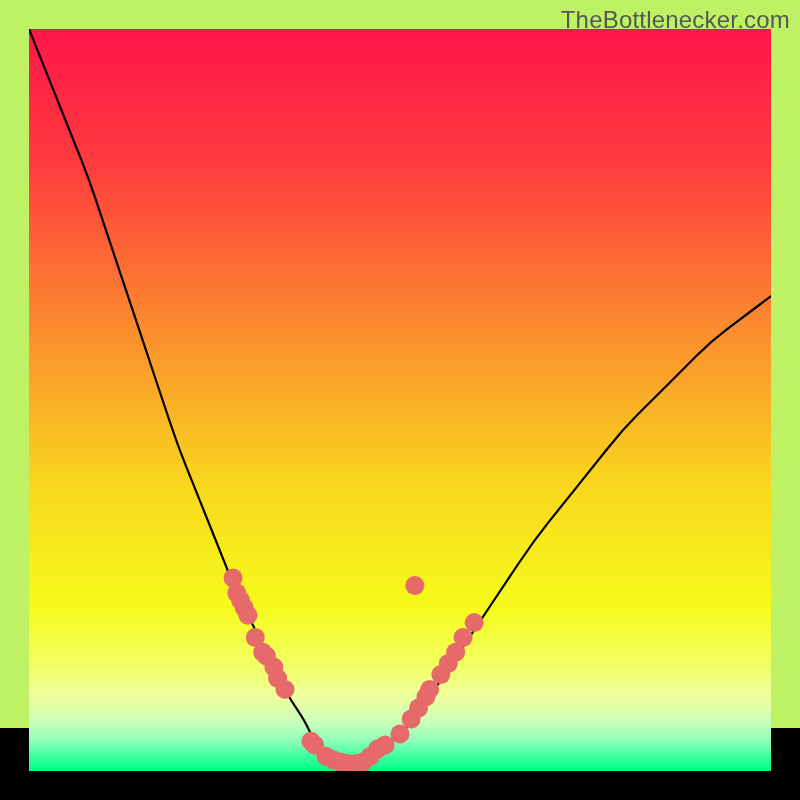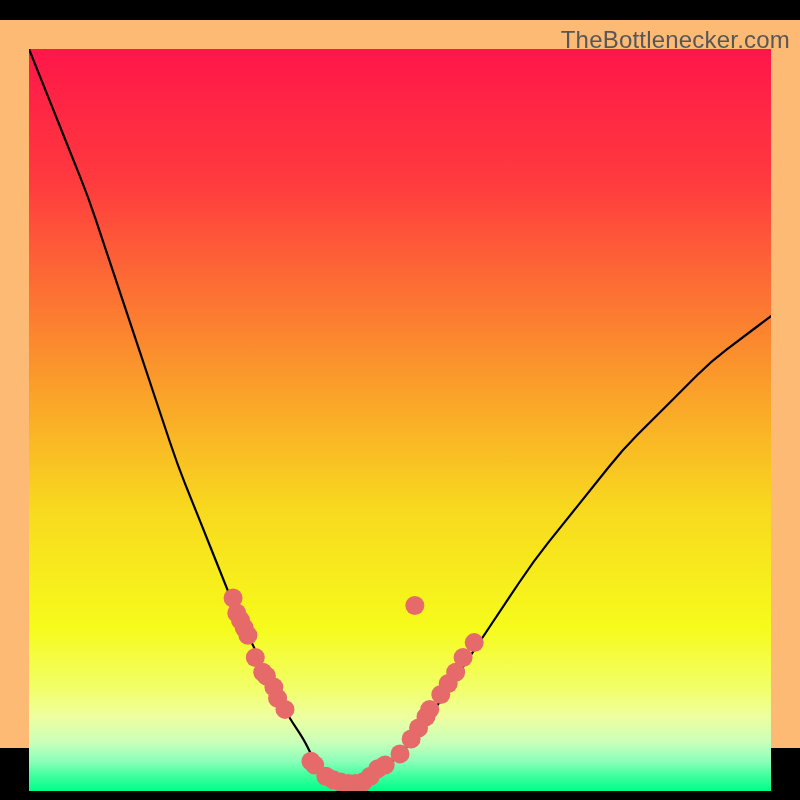--- a/index.html
+++ b/index.html
@@ -8,22 +8,21 @@
     width: 800px;
     height: 800px;
     background: #000000;
     overflow: hidden;
     font-family: Arial, Helvetica, sans-serif;
   }
   .stage {
     position: relative;
     width: 800px;
     height: 728px;
-    background: #fdba74;
-    margin-top: 20px;
+    background: #bef264;
   }
   .watermark {
     position: absolute;
     top: 6px;
     right: 10px;
     color: #575757;
     font-size: 24px;
     font-weight: 500;
     letter-spacing: 0.2px;
     z-index: 50;

